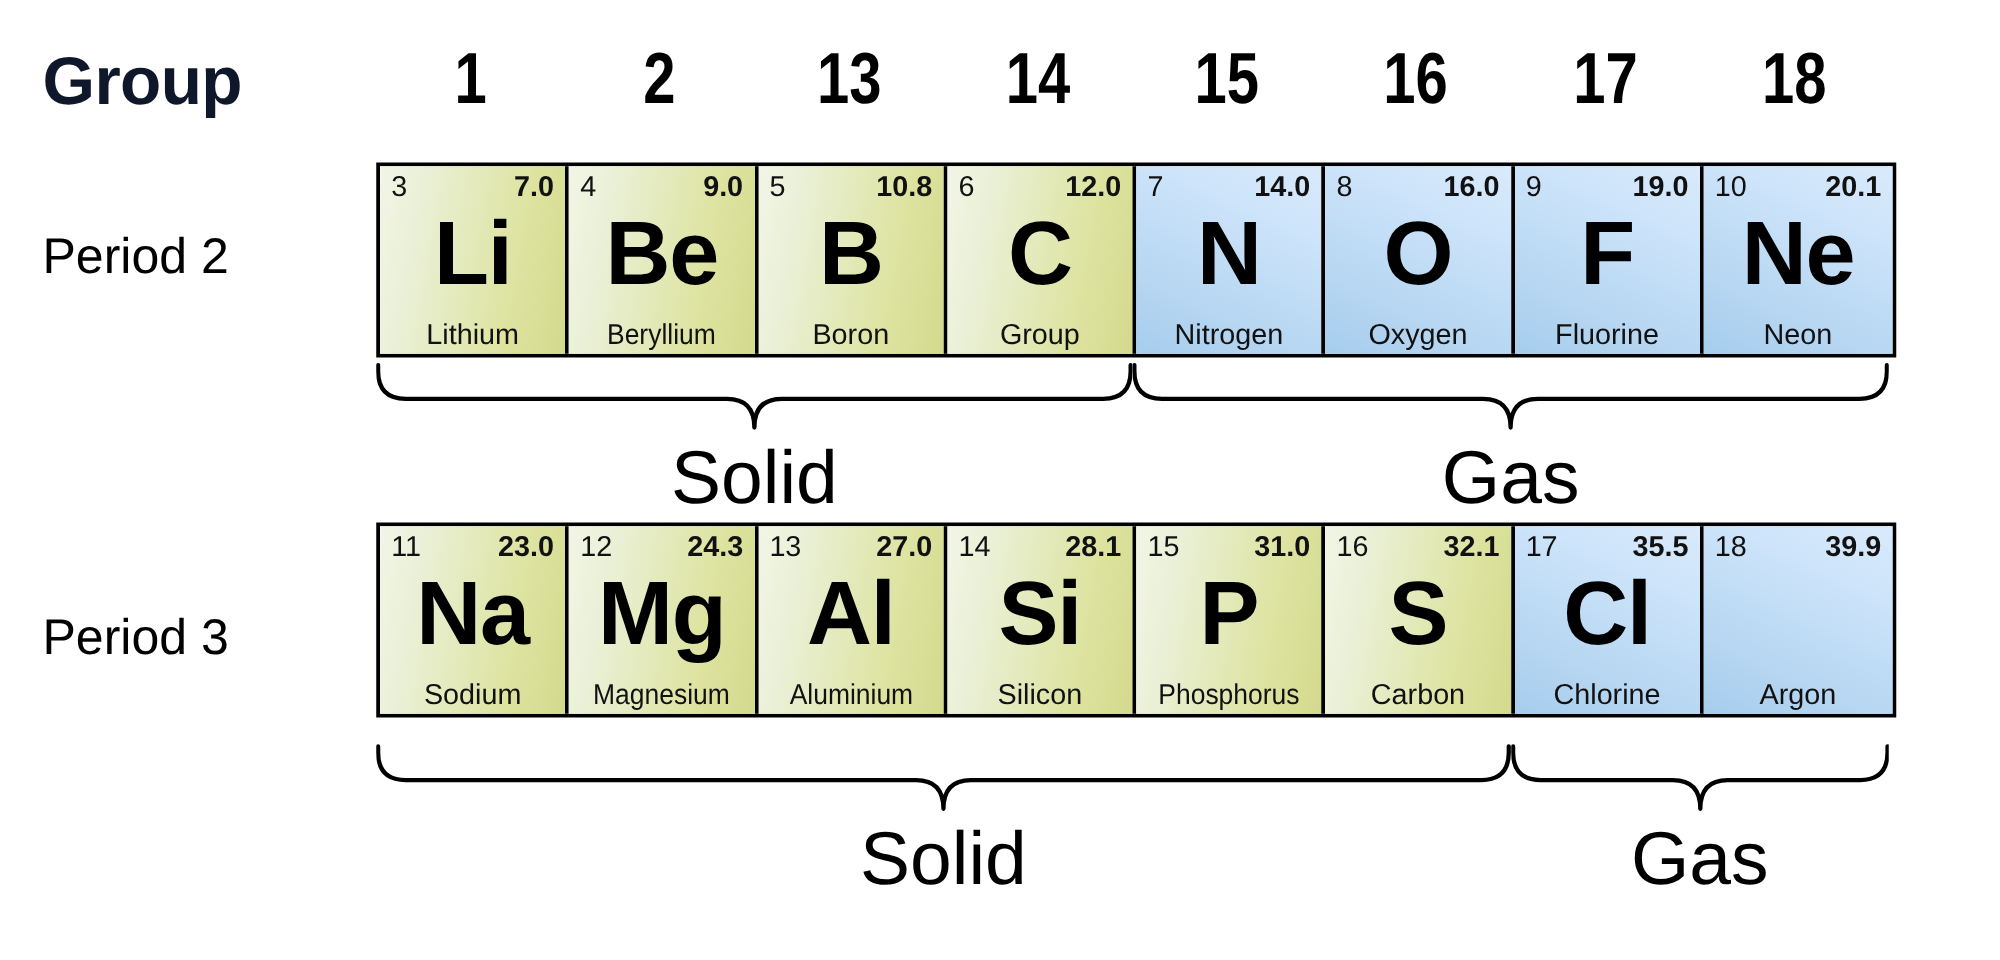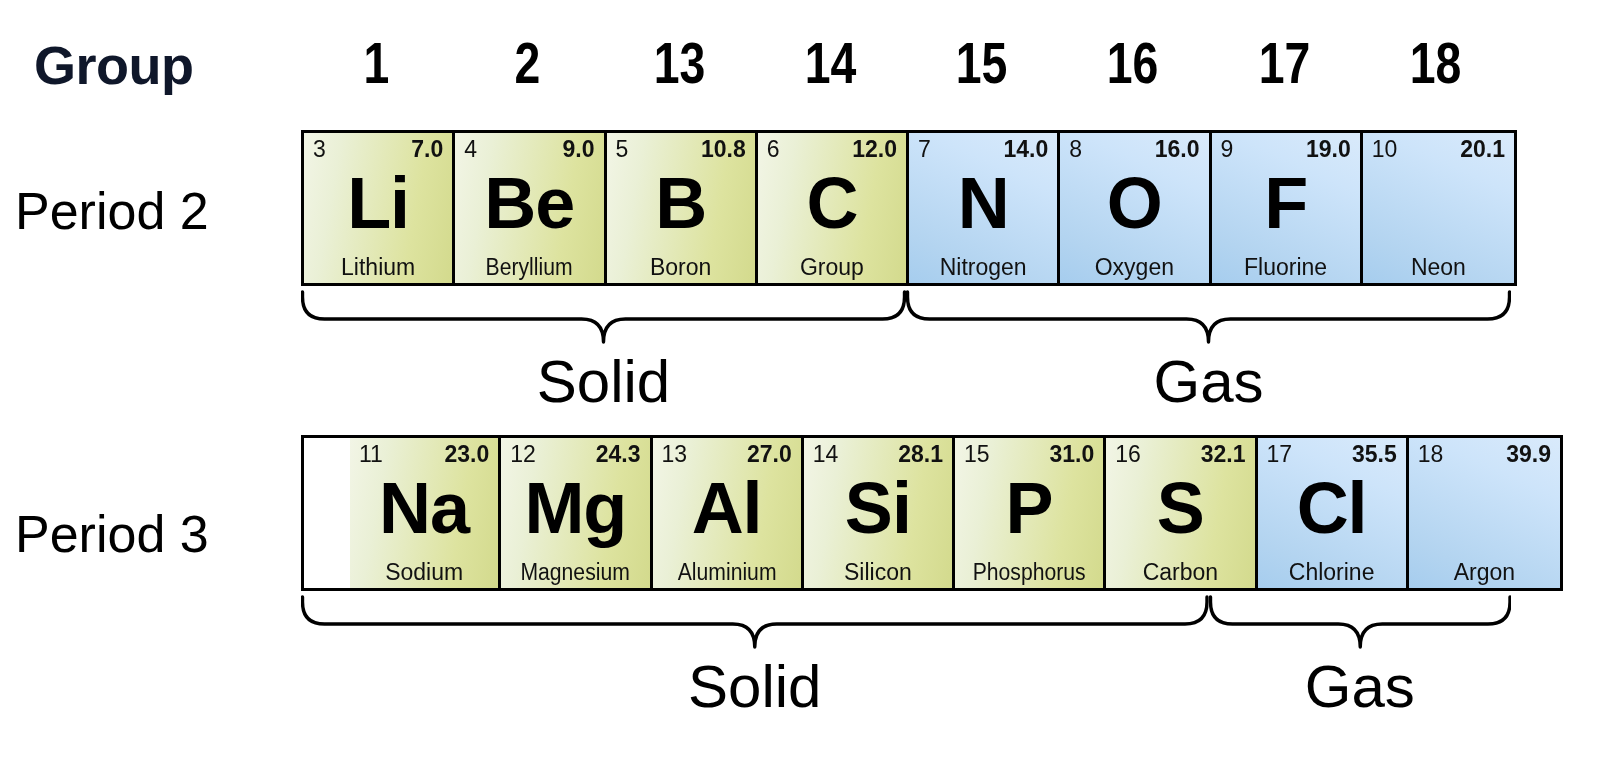--- a/index.html
+++ b/index.html
@@ -24,25 +24,25 @@
     width: 1600px;
     height: 768px;
   }
 
   
   .row-label {
     position: absolute;
     left: 0;
     width: 288px;
     text-align: left;
-    padding-left: 15px;
+    padding-left: 34px;
     box-sizing: border-box;
     font-family: "Liberation Sans", sans-serif;
     font-weight: 400;
-    font-size: 52px;
+    font-size: 40px;
     line-height: 1;
     color: #000;
     white-space: nowrap;
   }
 
   .group-word {
     position: absolute;
     left: 34px;
     top: 38px;
     font-family: "Liberation Sans", sans-serif;
@@ -223,37 +223,38 @@
         </div>
         <div class="cell gas">
           <span class="num">9</span>
           <span class="mass">19.0</span>
           <span class="symbol">F</span>
           <span class="name">Fluorine</span>
         </div>
         <div class="cell gas">
           <span class="num">10</span>
           <span class="mass">20.1</span>
+          <span class="symbol">Ne</span>
           <span class="name">Neon</span>
         </div>
       </div>
       <div class="brace" style="left: 301px; top: 289px; width: 605px;">
         <svg viewBox="0 0 605 56" preserveAspectRatio="none">
           <path d="M 1.5 3 L 1.5 8 Q 1.5 30 23.5 30 L 280.5 30 Q 302.5 30 302.5 53 Q 302.5 30 324.5 30 L 581.5 30 Q 603.5 30 603.5 8 L 603.5 3" fill="none" stroke="#000" stroke-width="3.4" stroke-linecap="round" stroke-linejoin="round"></path>
         </svg>
       </div>
       <div class="state-label" style="left: 301px; width: 605px; top: 352px;">Solid</div>
       <div class="brace" style="left: 906px; top: 289px; width: 605px;">
         <svg viewBox="0 0 605 56" preserveAspectRatio="none">
           <path d="M 1.5 3 L 1.5 8 Q 1.5 30 23.5 30 L 280.5 30 Q 302.5 30 302.5 53 Q 302.5 30 324.5 30 L 581.5 30 Q 603.5 30 603.5 8 L 603.5 3" fill="none" stroke="#000" stroke-width="3.4" stroke-linecap="round" stroke-linejoin="round"></path>
         </svg>
       </div>
       <div class="state-label" style="left: 906px; width: 605px; top: 352px;">Gas</div>
-      <div class="row-label" style="top: 508px;">Period 3</div>
-      <div class="row" style="top: 435px; padding-left: 46px;">
+      <div class="row-label" style="top: 490px;">Period 3</div>
+      <div class="row" style="top: 418px;">
         <div class="cell solid">
           <span class="num">11</span>
           <span class="mass">23.0</span>
           <span class="symbol">Na</span>
           <span class="name">Sodium</span>
         </div>
         <div class="cell solid">
           <span class="num">12</span>
           <span class="mass">24.3</span>
           <span class="symbol">Mg</span>

